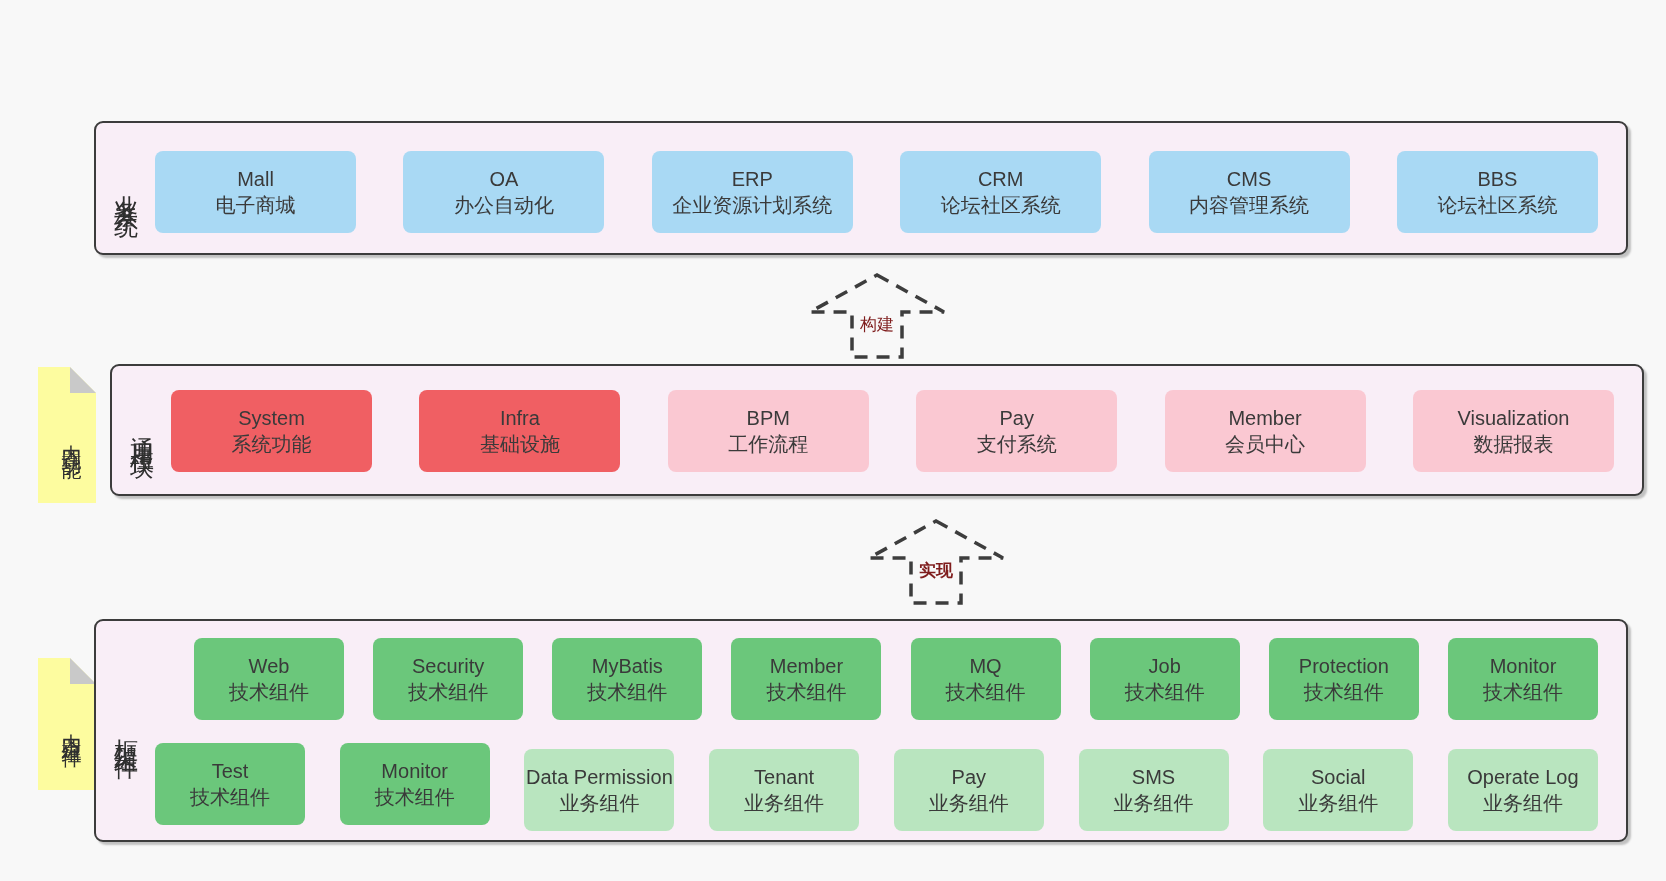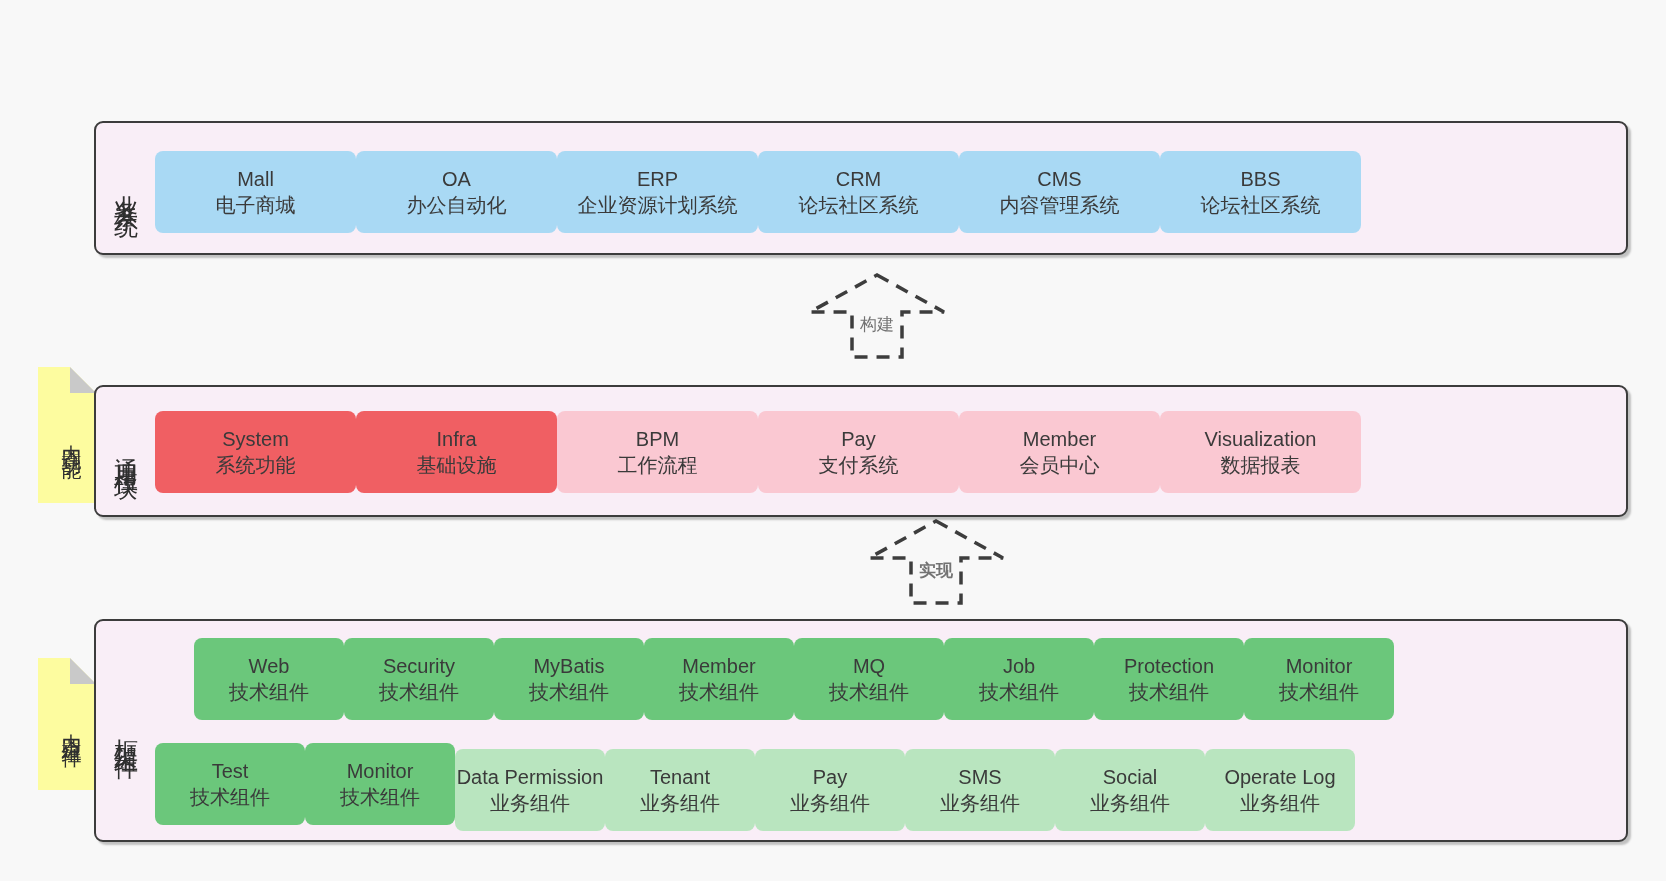--- a/index.html
+++ b/index.html
@@ -10,32 +10,32 @@
     font-family:"Liberation Sans","DejaVu Sans",sans-serif;
     color:#3a3a3a;
   }
   
   .panel{
     position:absolute;left:94px;width:1530px;
     background:#f9eef7;border:2px solid #3c3c3c;border-radius:9px;
     box-shadow:3px 3px 2px rgba(0,0,0,0.22);
   }
   #panel-business{top:121px;height:130px;}
-  #panel-modules{top:385px;height:128px;}
+  #panel-modules{top:364px;height:128px;margin-left:16px;}
   #panel-components{top:619px;height:219px;}
   .side-label{
     position:absolute;left:14px;top:50%;transform:translateY(-50%);
     writing-mode:vertical-rl;text-orientation:upright;
     font-size:24px;letter-spacing:6px;color:#2f2f2f;
     white-space:nowrap;
   }
   
   .row{
     position:absolute;left:59px;right:28px;
-    display:flex;justify-content:flex-start;
+    display:flex;justify-content:space-between;gap:9px;
   }
   .row-business{top:28px;}
   .row-modules{top:24px;}
   .row-comp-1{top:17px;margin-left:39px;}
   .row-comp-2{top:122px;}
   .box{
     height:82px;border-radius:8px;
     display:flex;flex-direction:column;justify-content:center;align-items:center;
     text-align:center;font-size:20px;line-height:26px;
   }
@@ -60,21 +60,21 @@
   
   .up-arrow{position:absolute;width:140px;height:88px;}
   #arrow-build{left:807px;top:272px;}
   #arrow-implement{left:866px;top:518px;font-weight:bold;}
   .up-arrow svg{position:absolute;left:0;top:0;}
   .arrow-label-wrap{
     position:absolute;left:0;right:0;top:40px;text-align:center;
   }
   .arrow-label{
     display:inline-block;background:#f8f8f8;padding:1px 4px;
-    font-size:17px;color:#737373;
+    font-size:17px;color:#7f1d1d;
   }
 </style>
 </head>
 <body>
 
 <div class="stage">
 
   <div class="sticky" id="sticky-modules">
     <svg width="58" height="136" viewBox="0 0 58 136">
       <path d="M0,0 L32,0 L58,26 L58,136 L0,136 Z" fill="#fdfc9f"></path>

